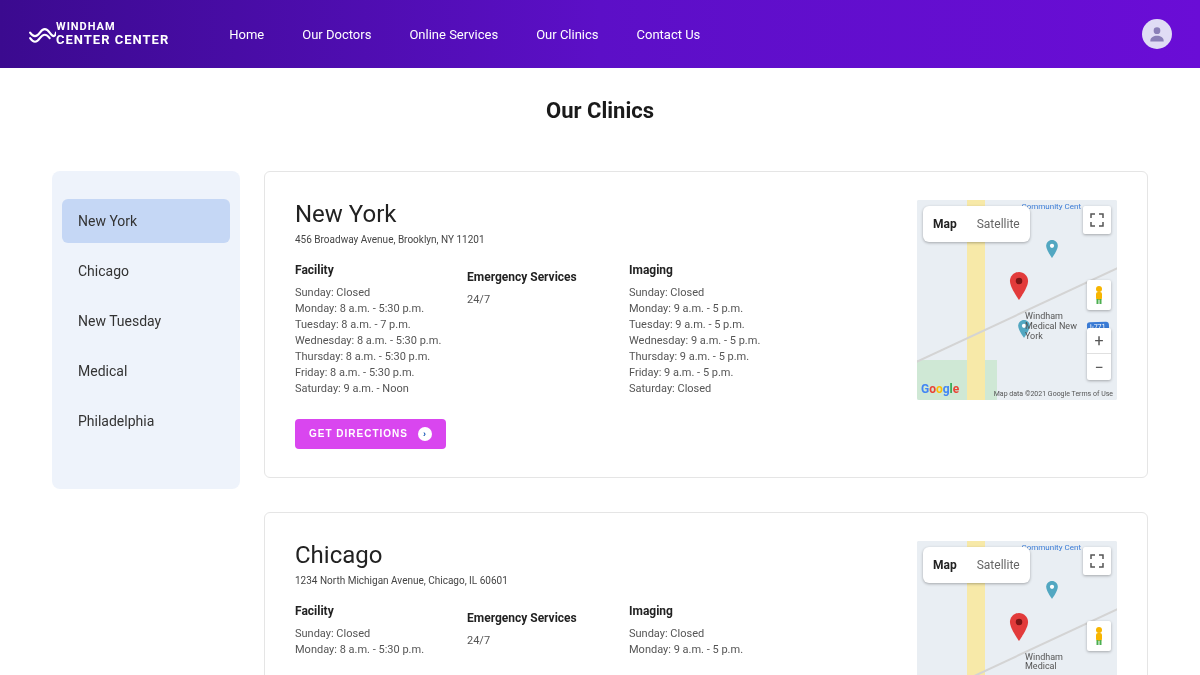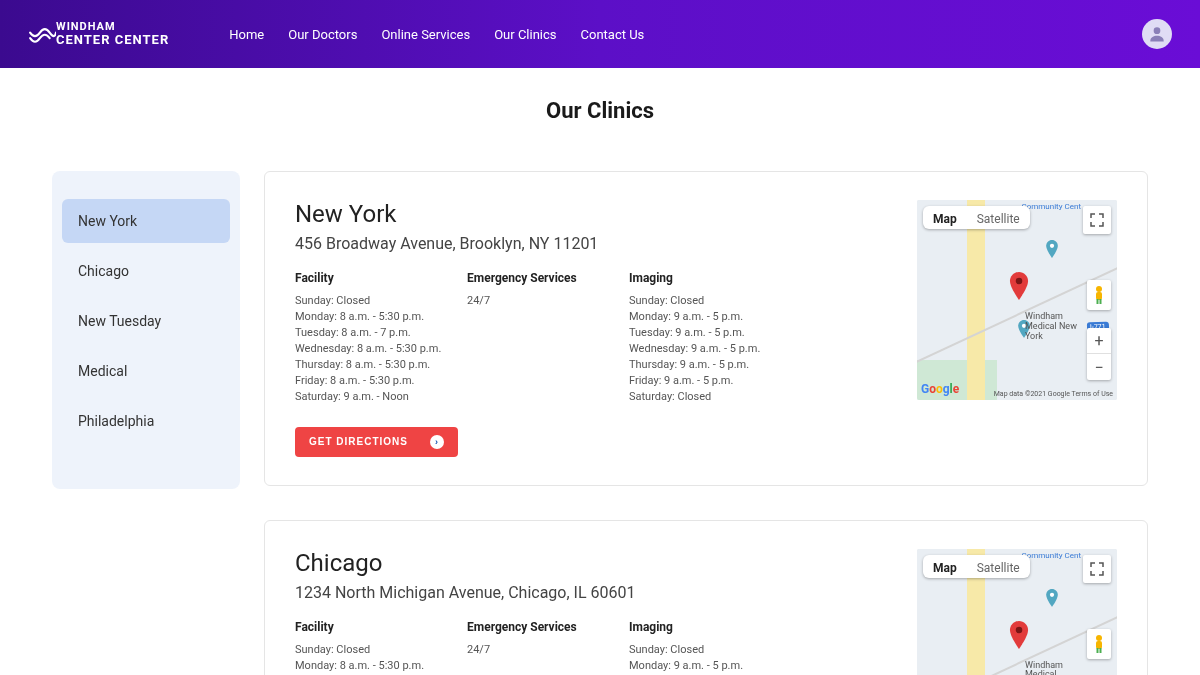--- a/index.html
+++ b/index.html
@@ -5,21 +5,21 @@
 * { margin: 0; padding: 0; box-sizing: border-box; }
 body { font-family: -apple-system, BlinkMacSystemFont, "Segoe UI", Roboto, Arial, sans-serif; background: #fff; width: 1200px; }
 
 
 .header { background: linear-gradient(90deg, #3b0a8f 0%, #5c0fc7 50%, #6a0dd6 100%); height: 68px; display: flex; align-items: center; padding: 0 28px; }
 .logo { display: flex; align-items: center; color: #fff; }
 .logo-mark { width: 28px; height: 28px; }
 .logo-text { line-height: 1.1; }
 .logo-text .line1 { font-size: 11px; font-weight: 700; letter-spacing: 1px; }
 .logo-text .line2 { font-size: 13px; font-weight: 700; letter-spacing: 1px; }
-.nav { display: flex; gap: 24px; margin-left: 60px; }
+.nav { display: flex; gap: 38px; margin-left: 60px; }
 .nav a { color: #fff; font-size: 13px; text-decoration: none; cursor: pointer; }
 .spacer { flex: 1; }
 .avatar { width: 30px; height: 30px; border-radius: 50%; background: #e0dcf5; display: flex; align-items: center; justify-content: center; cursor: pointer; }
 .avatar svg { width: 20px; height: 20px; fill: #8a7fb8; }
 
 
 .page-head { text-align: center; padding: 30px 0 16px; }
 .page-title { font-size: 22px; font-weight: 700; color: #1a1a1a; margin-bottom: 12px; }
 .page-sub { font-size: 14px; color: #333; }
 
@@ -30,41 +30,41 @@
 .sidebar { width: 188px; background: #eef3fb; border-radius: 8px; padding: 28px 10px 40px; }
 .sidebar-item { padding: 14px 16px; font-size: 14px; color: #333; border-radius: 6px; cursor: pointer; margin-bottom: 6px; }
 .sidebar-item.active { background: #c5d7f5; }
 
 
 .main { flex: 1; display: flex; flex-direction: column; gap: 34px; }
 .card { border: 1px solid #e5e5e5; border-radius: 6px; padding: 28px 30px; background: #fff; }
 .card-top { display: flex; gap: 24px; }
 .card-left { flex: 1; }
 .clinic-name { font-size: 24px; font-weight: 400; color: #222; margin-bottom: 6px; }
-.clinic-addr { font-size: 16px; color: #444; margin-bottom: 18px; }
+.clinic-addr { font-size: 10px; color: #444; margin-bottom: 18px; }
 .hours-grid { display: flex; gap: 12px; margin-bottom: 22px; }
 .col { min-width: 160px; }
-.col-emerg { min-width: 150px; }
+.col-emerg { min-width: 150px; margin-top: 7px; }
 .col h4 { font-size: 12px; font-weight: 700; color: #222; margin-bottom: 8px; }
 .col .line { font-size: 11px; color: #555; line-height: 1.45; }
-.dir-btn { display: inline-flex; align-items: center; gap: 22px; background: #ef4444; color: #fff; border: none; border-radius: 4px; padding: 8px 14px; font-size: 10px; font-weight: 700; letter-spacing: 1px; cursor: pointer; }
+.dir-btn { display: inline-flex; align-items: center; gap: 10px; background: #d946ef; color: #fff; border: none; border-radius: 4px; padding: 8px 14px; font-size: 10px; font-weight: 700; letter-spacing: 1px; cursor: pointer; }
 .dir-btn .chev { width: 14px; height: 14px; border-radius: 50%; background: #fff; display: inline-flex; align-items: center; justify-content: center; color: #1857b5; font-size: 9px; }
 
 
 .map { width: 200px; height: 200px; border-radius: 2px; position: relative; background: #e9ecef; overflow: hidden; }
 .map-bg {
   position: absolute; inset: 0;
   background:
     linear-gradient(#f7e9a8, #f7e9a8) 50px 0 / 18px 100% no-repeat,
     linear-gradient(#f7e9a8, #f7e9a8) 60px 0 / 4px 100% no-repeat,
     linear-gradient(#cfe8d5, #cfe8d5) 0 160px / 80px 40px no-repeat,
     #e9eef3;
 }
 .map-road-diag { position: absolute; width: 300px; height: 2px; background: #d4d4d4; top: 100px; left: -20px; transform: rotate(-25deg); }
-.map-top { position: absolute; top: 6px; left: 6px; display: flex; background: #fff; border-radius: 6px; box-shadow: 0 1px 3px rgba(0,0,0,.3); overflow: hidden; height: 23px; }
+.map-top { position: absolute; top: 6px; left: 6px; display: flex; background: #fff; border-radius: 6px; box-shadow: 0 1px 3px rgba(0,0,0,.3); overflow: hidden; height: 36px; align-items: center; }
 .map-top span { font-size: 12px; padding: 6px 10px; cursor: pointer; }
 .map-top .m { font-weight: 700; color: #222; }
 .map-top .s { color: #666; }
 .map-full { position: absolute; top: 6px; right: 6px; width: 28px; height: 28px; background: #fff; border-radius: 2px; box-shadow: 0 1px 3px rgba(0,0,0,.3); display: flex; align-items: center; justify-content: center; cursor: pointer; }
 .map-pin { position: absolute; top: 72px; left: 92px; }
 .map-pin svg { width: 20px; height: 28px; }
 .map-pin2 { position: absolute; top: 40px; left: 128px; color: #52a7c1; }
 .map-pin3 { position: absolute; top: 120px; left: 100px; color: #52a7c1; }
 .map-pegman { position: absolute; right: 6px; top: 80px; width: 24px; height: 30px; background: #fff; border-radius: 2px; box-shadow: 0 1px 3px rgba(0,0,0,.3); display: flex; align-items: center; justify-content: center; cursor: pointer; }
 .map-pegman svg { width: 14px; height: 20px; }

